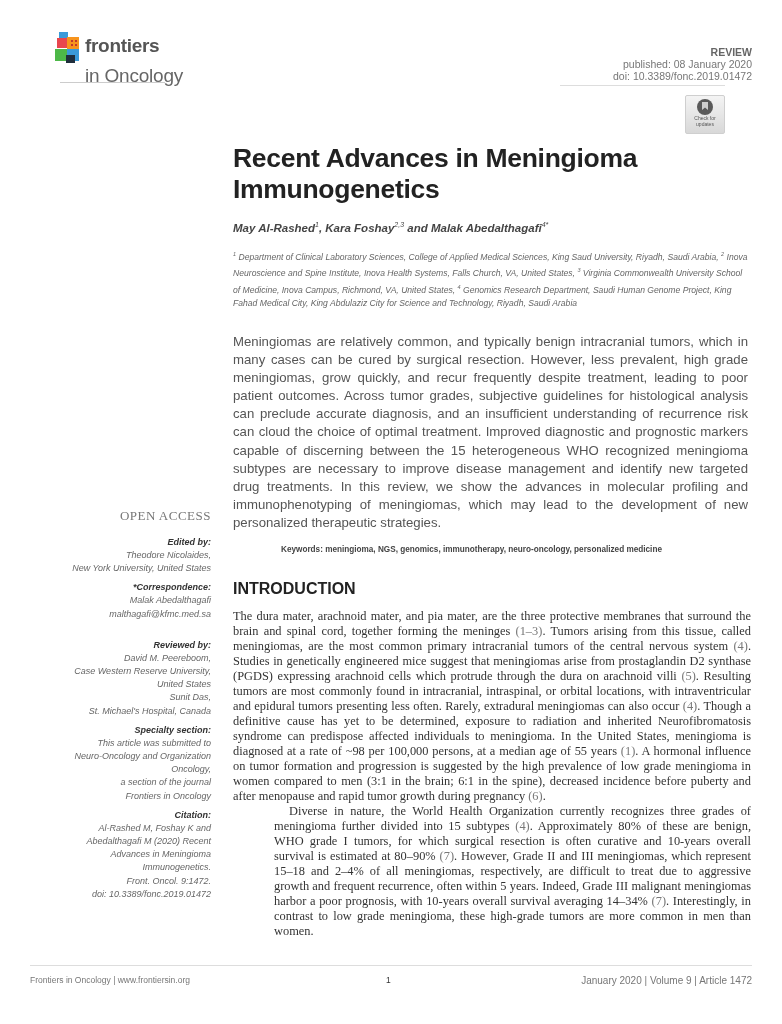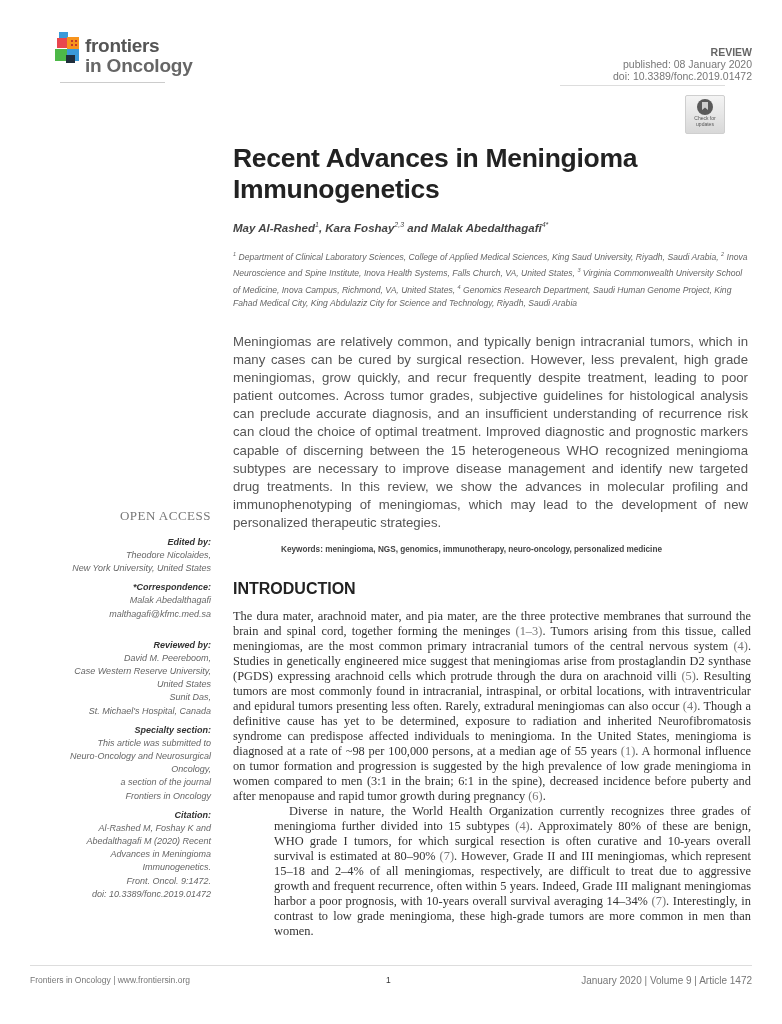--- a/index.html
+++ b/index.html
@@ -5,21 +5,21 @@
   html, body { margin: 0; padding: 0; background: #ffffff; }
   body { width: 782px; height: 1024px; position: relative; overflow: hidden; color: #333; }
   .abs { position: absolute; }
   .sans { font-family: "Liberation Sans", "DejaVu Sans", sans-serif; }
   .serif { font-family: "Liberation Serif", "DejaVu Serif", serif; }
 
   
   #logo { left: 55px; top: 30px; width: 140px; height: 50px; }
   #logo-mark { left: 0; top: 2px; width: 28px; height: 34px; }
   #logo-word1 { left: 30px; top: 5px; font-size: 19px; font-weight: bold; color: #555; letter-spacing: -0.3px; }
-  #logo-word2 { left: 30px; top: 25px; font-size: 19px; color: #666; letter-spacing: -0.2px; font-weight: bold; }
+  #logo-word2 { left: 30px; top: 35px; font-size: 19px; color: #666; letter-spacing: -0.2px; }
   #header-rule { left: 60px; top: 82px; width: 105px; height: 1px; background: #ccc; }
 
   #meta { right: 30px; top: 46px; text-align: right; font-size: 10.5px; line-height: 12px; color: #777; }
   #article-type { font-weight: bold; color: #666; font-size: 10.5px; }
   #meta-rule { left: 560px; top: 85px; width: 165px; height: 1px; background: #ddd; }
 
   #check-badge { left: 685px; top: 95px; width: 38px; height: 37px; background: linear-gradient(#f4f4f4, #d8d8d8); border: 1px solid #cfcfcf; border-radius: 2px; text-align: center; }
   #check-badge .circ { width: 16px; height: 16px; border-radius: 50%; background: #5a5a5a; margin: 3px auto 1px auto; position: relative; }
   #check-badge .circ:after { content: ""; position: absolute; left: 5px; top: 3px; width: 6px; height: 8px; background: #cfcfcf; clip-path: polygon(0 0,100% 0,100% 100%,50% 70%,0 100%); }
   #check-badge .lbl { font-size: 5px; line-height: 5.5px; color: #555; }
@@ -127,21 +127,21 @@
     <div class="sb-text">David M. Peereboom,</div>
     <div class="sb-text">Case Western Reserve University,</div>
     <div class="sb-text">United States</div>
     <div class="sb-text">Sunit Das,</div>
     <div class="sb-text">St. Michael's Hospital, Canada</div>
   </div>
 
   <div class="sb-block">
     <div class="sb-head">Specialty section:</div>
     <div class="sb-text">This article was submitted to</div>
-    <div class="sb-text">Neuro-Oncology and Neurosurgical</div>
+    <div class="sb-text">Neuro-Oncology and Organization</div>
     <div class="sb-text">Oncology,</div>
     <div class="sb-text">a section of the journal</div>
     <div class="sb-text">Frontiers in Oncology</div>
   </div>
 
 
   <div class="sb-block">
     <div class="sb-head">Citation:</div>
     <div class="sb-text">Al-Rashed M, Foshay K and</div>
     <div class="sb-text">Abedalthagafi M (2020) Recent</div>

